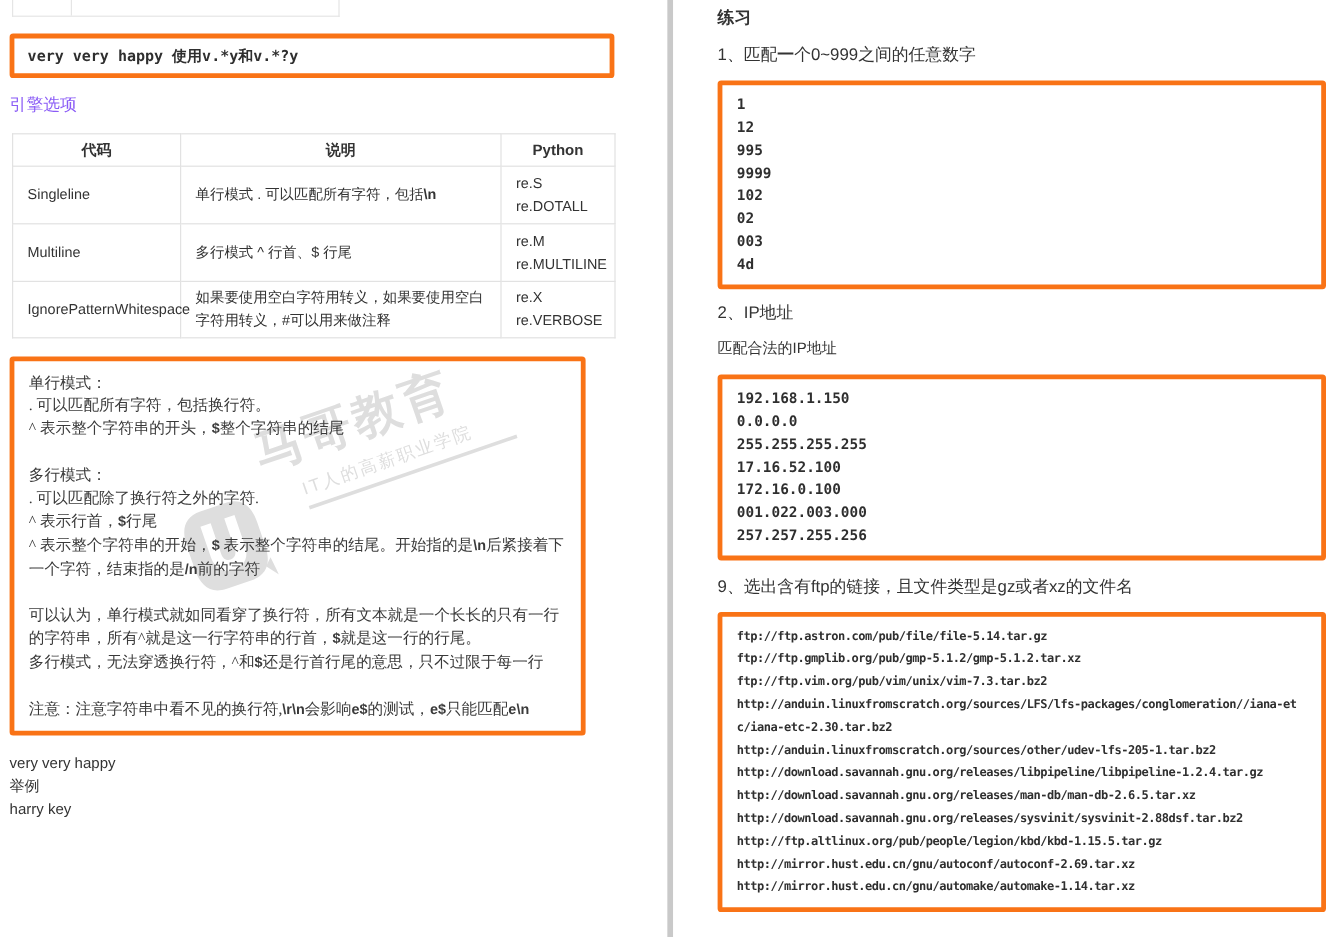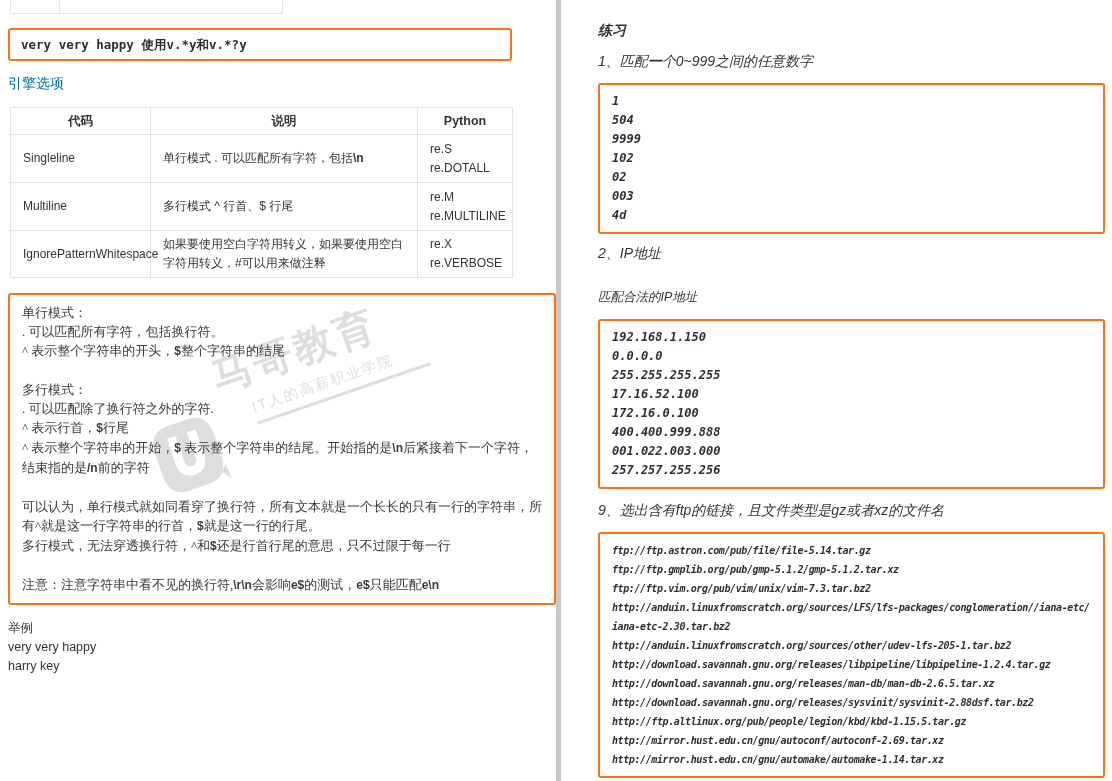--- a/index.html
+++ b/index.html
@@ -4,56 +4,56 @@
 <style>
   html,body{margin:0;padding:0;background:#fff;}
   body{font-family:"Liberation Sans",sans-serif;color:#333;}
   .screen{position:relative;width:1112px;height:781px;overflow:hidden;display:flex;background:#fff;}
   .page{position:relative;background:#fff;height:781px;overflow:hidden;}
   .page-left{width:556px;}
   .page-right{width:551px;}
   .divider{width:5px;height:781px;background:#c9c9c9;flex:0 0 auto;}
   .content{position:relative;z-index:2;}
   .page-left .content{margin:0 44px 0 8px;}
-  .page-right .content{margin:0 7px 0 37px;padding-top:21px;font-style:italic;}
+  .page-right .content{margin:0 7px 0 37px;padding-top:5px;}
 
   
   .wm{position:absolute;z-index:1;width:280px;height:160px;color:#dedede;transform:rotate(-19deg);pointer-events:none;}
   .wm-left{left:145px;top:330px;}
   .wm .logo{position:absolute;left:0;top:54px;}
   .wm .brand{position:absolute;left:82px;top:0;font-size:40px;font-weight:bold;letter-spacing:3px;white-space:nowrap;}
   .wm .tag{position:absolute;left:110px;top:58px;font-size:14.5px;letter-spacing:2px;white-space:nowrap;padding:0 34px 5px 0;border-bottom:3px solid currentColor;}
 
   
   .trunc-table{margin-left:2px;width:271px;height:13px;border:1px solid #e5e5e5;border-top:none;position:relative;}
   .trunc-cell{position:absolute;left:48px;top:0;bottom:0;width:1px;background:#e5e5e5;}
-  .codebox{border:2px solid #f97316;border-radius:3px;background:transparent;box-sizing:border-box;}
+  .codebox{border:4px solid #f97316;border-radius:3px;background:transparent;box-sizing:border-box;}
   .intro-box{margin-top:14px;width:504px;padding:5px 11px;font-family:"DejaVu Sans Mono",monospace;font-size:12.5px;font-weight:bold;line-height:19px;color:#2f2f2f;}
-  .section-heading{margin-top:13px;font-size:14px;line-height:18px;color:#0369a1;}
+  .section-heading{margin-top:13px;font-size:14px;line-height:18px;color:#8b5cf6;}
   table.options-table{margin-top:15px;margin-left:2px;border-collapse:collapse;width:502px;font-size:12px;table-layout:fixed;}
   .options-table th,.options-table td{border:1px solid #e2e2e2;padding:4px 12px;box-sizing:border-box;}
   .options-table th{font-size:12.5px;font-weight:bold;text-align:center;height:27px;padding:2px;}
   .col-code{width:140px;}
   .col-desc{width:267px;}
   .col-py{width:95px;}
   .options-table td{vertical-align:middle;line-height:19px;}
   td.c-py{white-space:pre-line;}
   tr.r1 td{height:51px;} tr.r2 td{height:48px;} tr.r3 td{height:48px;} tr.r4 td{height:45px;}
-  .notes-box{margin-top:15px;width:548px;padding:8px 12px;font-family:"Liberation Serif","DejaVu Serif",serif;font-size:13px;line-height:19px;color:#3a3a3a;}
+  .notes-box{margin-top:15px;width:480px;padding:8px 12px;font-family:"Liberation Serif","DejaVu Serif",serif;font-size:13px;line-height:19px;color:#3a3a3a;}
   .notes-box .line{min-height:19px;}
   .notes-box b{font-family:"Liberation Sans",sans-serif;font-size:12px;}
   .example{margin-top:14px;font-size:12.5px;line-height:19px;}
   .example .line{min-height:19px;}
   .example-p2{margin-top:14px;}
 
   
   .ex-heading{font-size:14px;font-weight:bold;line-height:19px;}
   .ex-title{margin-top:13px;font-size:14px;line-height:17px;}
   .ex-title.t2{margin-top:11px;}
-  .ex-subtitle{margin-top:27px;font-size:12.5px;line-height:17px;}
+  .ex-subtitle{margin-top:13px;font-size:12.5px;line-height:17px;}
   .code-block{margin-top:13px;width:507px;padding:7px 12px;font-family:"DejaVu Sans Mono",monospace;font-weight:bold;color:#2f2f2f;line-height:19px;word-break:break-all;}
   .cb-md{font-size:12px;}
   .cb-sm{font-size:10px;letter-spacing:-0.4px;}
   .code-block .line{min-height:19px;}
 </style>
 </head>
 <body>
 
 <div class="screen">
 
@@ -122,55 +122,55 @@
           <div class="line">^ 表示整个字符串的开始，<b>$</b> 表示整个字符串的结尾。开始指的是<b>\n</b>后紧接着下一个字符，结束指的是<b>/n</b>前的字符</div>
           <div class="line">&nbsp;</div>
           <div class="line">可以认为，单行模式就如同看穿了换行符，所有文本就是一个长长的只有一行的字符串，所有^就是这一行字符串的行首，<b>$</b>就是这一行的行尾。</div>
           <div class="line">多行模式，无法穿透换行符，^和<b>$</b>还是行首行尾的意思，只不过限于每一行</div>
           <div class="line">&nbsp;</div>
           <div class="line">注意：注意字符串中看不见的换行符,<b>\r\n</b>会影响<b>e$</b>的测试，<b>e$</b>只能匹配<b>e\n</b></div>
         </div>
 
       <div class="example">
         <div>
+            <div class="line">very very happy</div>
             <div class="line">举例</div>
-            <div class="line">very very happy</div>
             <div class="line">harry key</div>
           </div>
       </div>
     </div>
   </section>
 
   <div class="divider"></div>
 
   <section class="page page-right">
 
     <div class="content">
       <div class="ex-heading">练习</div>
 
       <div class="ex-title">1、匹配<b>一</b>个0~999之间的任意数字</div>
       <div class="codebox code-block cb-md">
           <div class="line">1</div>
-          <div class="line">504</div>
+          <div class="line">12</div>
+          <div class="line">995</div>
           <div class="line">9999</div>
           <div class="line">102</div>
           <div class="line">02</div>
           <div class="line">003</div>
           <div class="line">4d</div>
         </div>
 
       <div class="ex-title t2">2、IP地址</div>
       <div class="ex-subtitle">匹配合法的IP地址</div>
       <div class="codebox code-block cb-md">
           <div class="line">192.168.1.150</div>
           <div class="line">0.0.0.0</div>
           <div class="line">255.255.255.255</div>
           <div class="line">17.16.52.100</div>
           <div class="line">172.16.0.100</div>
-          <div class="line">400.400.999.888</div>
           <div class="line">001.022.003.000</div>
           <div class="line">257.257.255.256</div>
         </div>
 
       <div class="ex-title">9、选出含有ftp的链接，且文件类型是gz或者xz的文件名</div>
       <div class="codebox code-block cb-sm">
           <div class="line">ftp://ftp.astron.com/pub/file/file-5.14.tar.gz</div>
           <div class="line">ftp://ftp.gmplib.org/pub/gmp-5.1.2/gmp-5.1.2.tar.xz</div>
           <div class="line">ftp://ftp.vim.org/pub/vim/unix/vim-7.3.tar.bz2</div>
           <div class="line">http://anduin.linuxfromscratch.org/sources/LFS/lfs-packages/conglomeration//iana-etc/iana-etc-2.30.tar.bz2</div>

